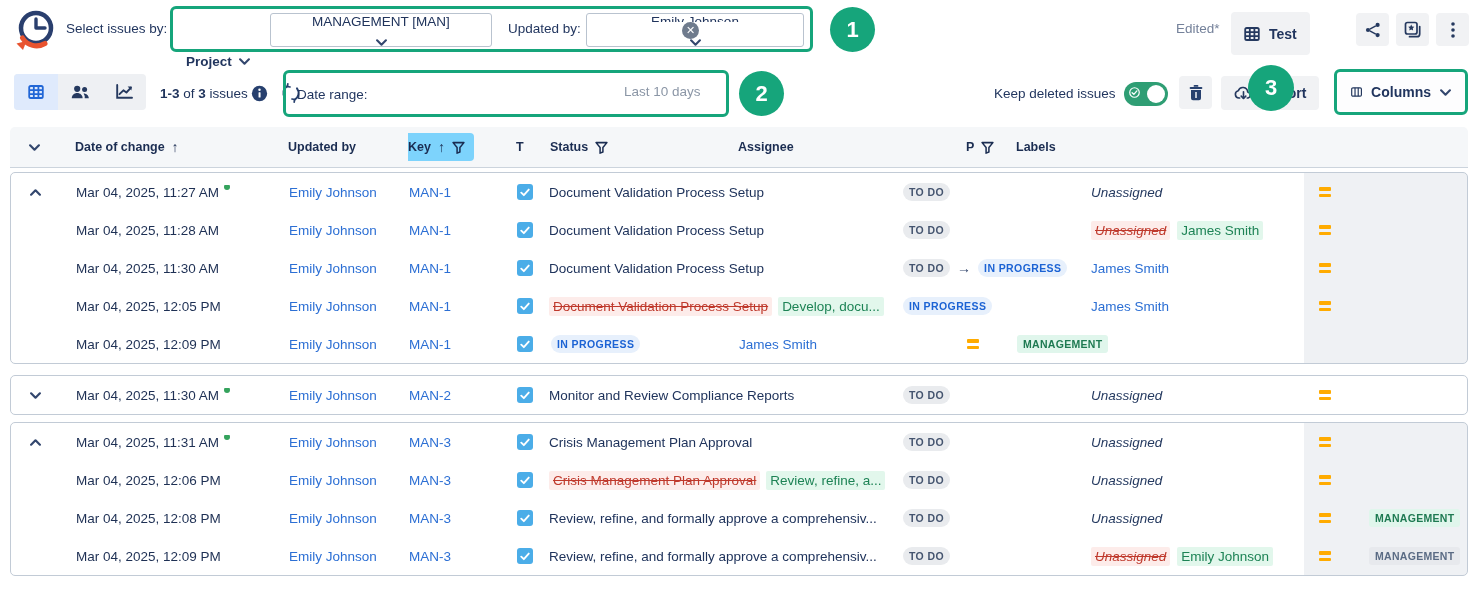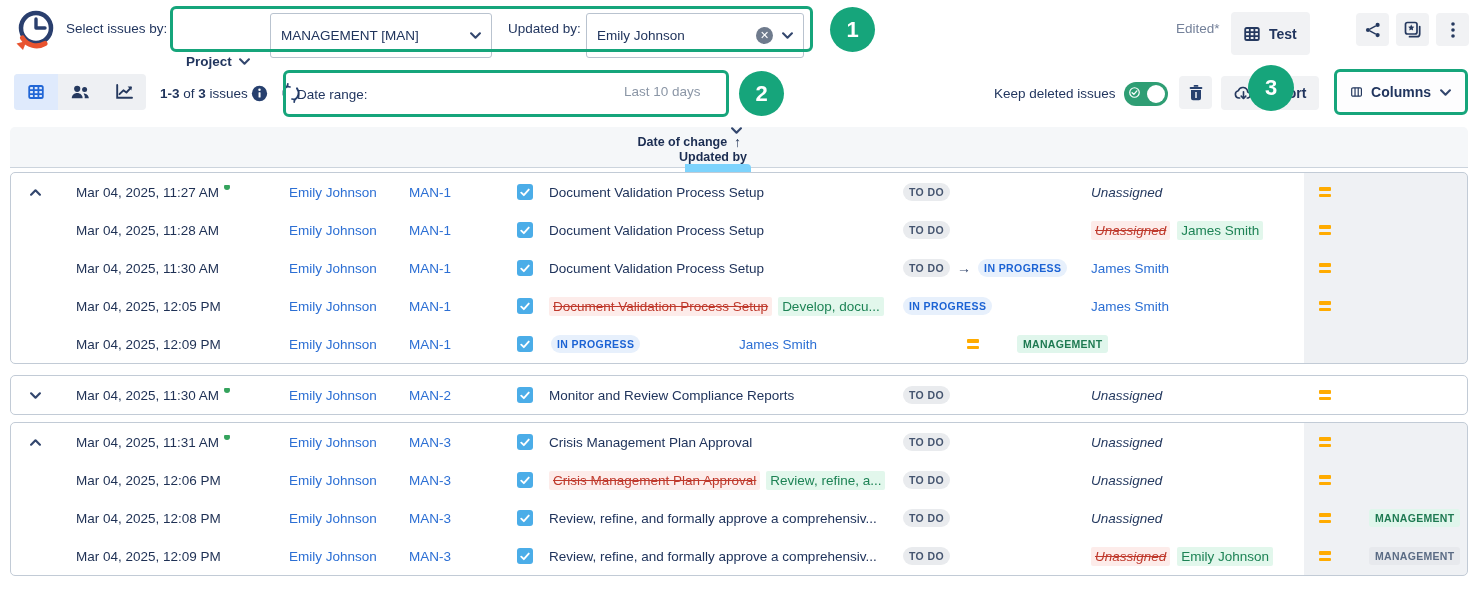--- a/index.html
+++ b/index.html
@@ -4,22 +4,22 @@
 <style>
   * { box-sizing: border-box; margin: 0; padding: 0; }
   html,body { width:1478px; height:591px; background:#fff; overflow:hidden;
     font-family:"Liberation Sans", sans-serif; }
   .page { position:relative; width:1478px; height:591px; background:#fff; color:#20345c; font-size:13.5px; }
   .abs { position:absolute; }
   .lbl { color:#22365f; }
   .muted { color:#74819a; }
 
   
-  .select { display:flex; align-items:center; height:45px; border:1px solid #b9c3cf; border-radius:3px;
-    background:#fff; padding:0 10px; color:#20345c; cursor:pointer; }
+  .select { display:flex; align-items:center; height:34px; border:1px solid #b9c3cf; border-radius:3px;
+    background:#fff; padding:0 10px; color:#20345c; cursor:pointer;flex-direction:column; }
   .select .grow { flex:1; white-space:nowrap; overflow:hidden; }
   .dd { display:flex; align-items:center; gap:7px; height:30px; color:#21355e; font-weight:600; cursor:pointer;margin-top:32px; }
   .chev { width:11px; height:7px; flex:none; }
   .chev path { stroke:#33476e; stroke-width:1.9; fill:none; stroke-linecap:round; stroke-linejoin:round; }
   .clear-x { width:17px; height:17px; border-radius:50%; background:#6f7b8d; color:#fff; font-size:11px;
     line-height:17px; text-align:center; margin-right:9px; flex:none; cursor:pointer; }
   .btn { display:inline-flex; align-items:center; gap:9px; background:#f1f2f4; border:none; border-radius:4px;
     color:#21355e; font-size:14px; font-weight:600; padding:0 13px; cursor:pointer; font-family:inherit; }
   .iconbtn { display:inline-flex; align-items:center; justify-content:center; width:33px; height:33px;
     background:#f1f2f4; border:none; border-radius:4px; cursor:pointer; }
@@ -35,21 +35,21 @@
   .seg .cell.active { background:#dfeafc; color:#2166d6; }
 
   .input { display:flex; align-items:center; height:34px; border:1px solid #b9c3cf; border-radius:3px;
     background:#fff; padding:0 9px; color:#20345c; }
   .toggle { width:44px; height:24px; border-radius:12px; background:#2f9e74; position:relative; cursor:pointer; }
   .toggle .knob { position:absolute; right:3px; top:3px; width:18px; height:18px; border-radius:50%; background:#fff; }
   .toggle svg { position:absolute; left:5px; top:5px; }
 
   
   .thead { left:10px; top:127px; width:1458px; height:41px; background:#f5f7f9; border-radius:5px 5px 0 0;
-    border-bottom:1px solid #ccd4dd; display:flex; align-items:center; font-weight:700; font-size:12.5px; color:#1b2d52;flex-direction:column; }
+    border-bottom:1px solid #ccd4dd; display:flex; align-items:center; font-weight:700; font-size:12.5px; color:#1b2d52; }
   .gcard { left:10px; width:1458px; background:#fff; border:1px solid #c2cbd6; border-radius:5px; overflow:hidden; }
   .gcard.expanded { background:linear-gradient(90deg,#fff 0,#fff calc(100% - 163px),#eff1f4 calc(100% - 163px)); }
   .row { display:flex; align-items:center; height:38px; }
   .cell { display:flex; align-items:center; flex:none; overflow:hidden; white-space:nowrap; }
   .c-exp      { width:55px;  padding-left:19px; position:relative; }
   .c-date     { width:223px; padding-left:10px; }
   .c-user     { width:120px; }
   .c-key      { width:108px; }
   .c-type     { width:32px;  }
   .c-sum      { flex:1 1 auto; min-width:0; gap:6px; }

